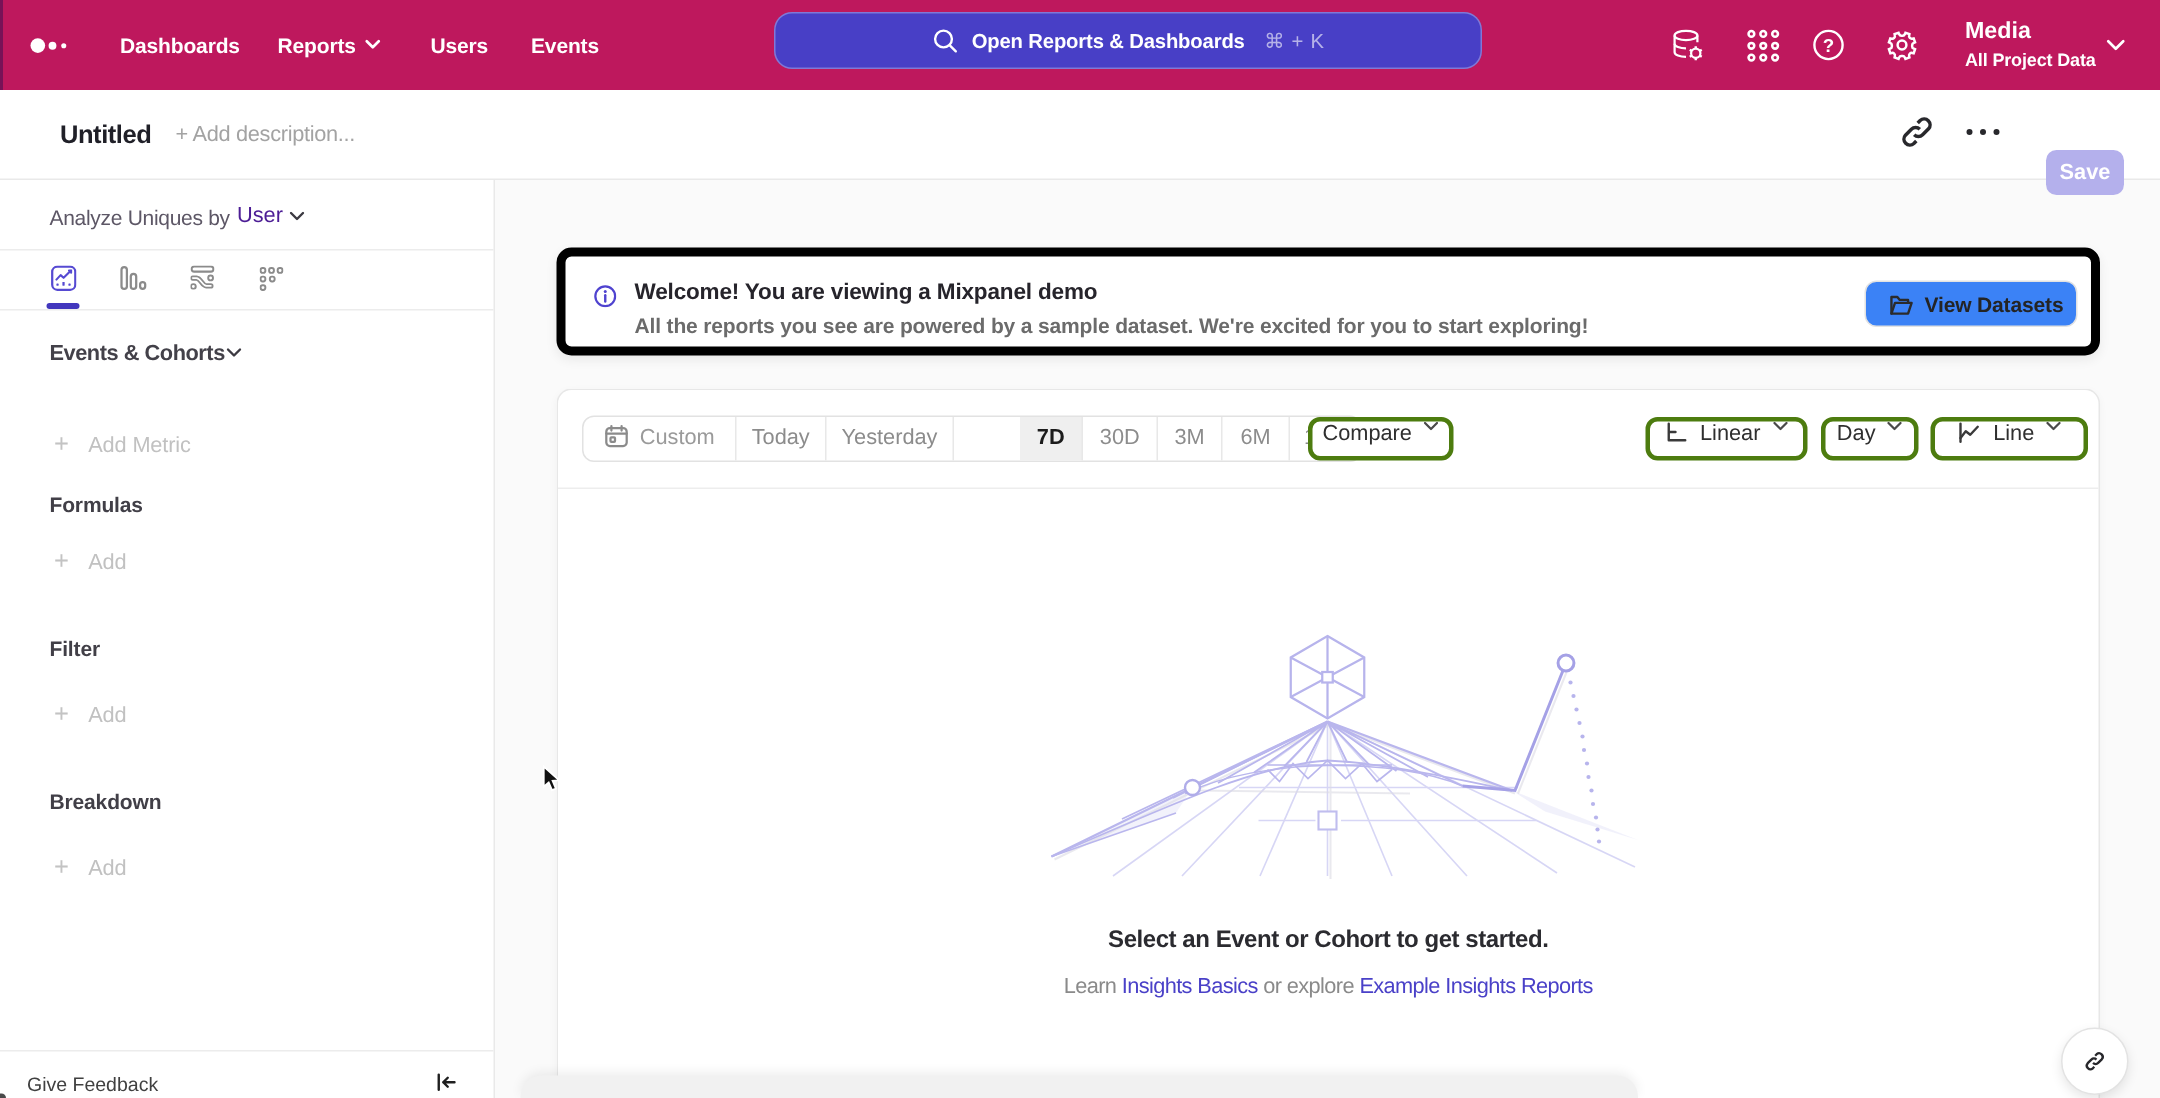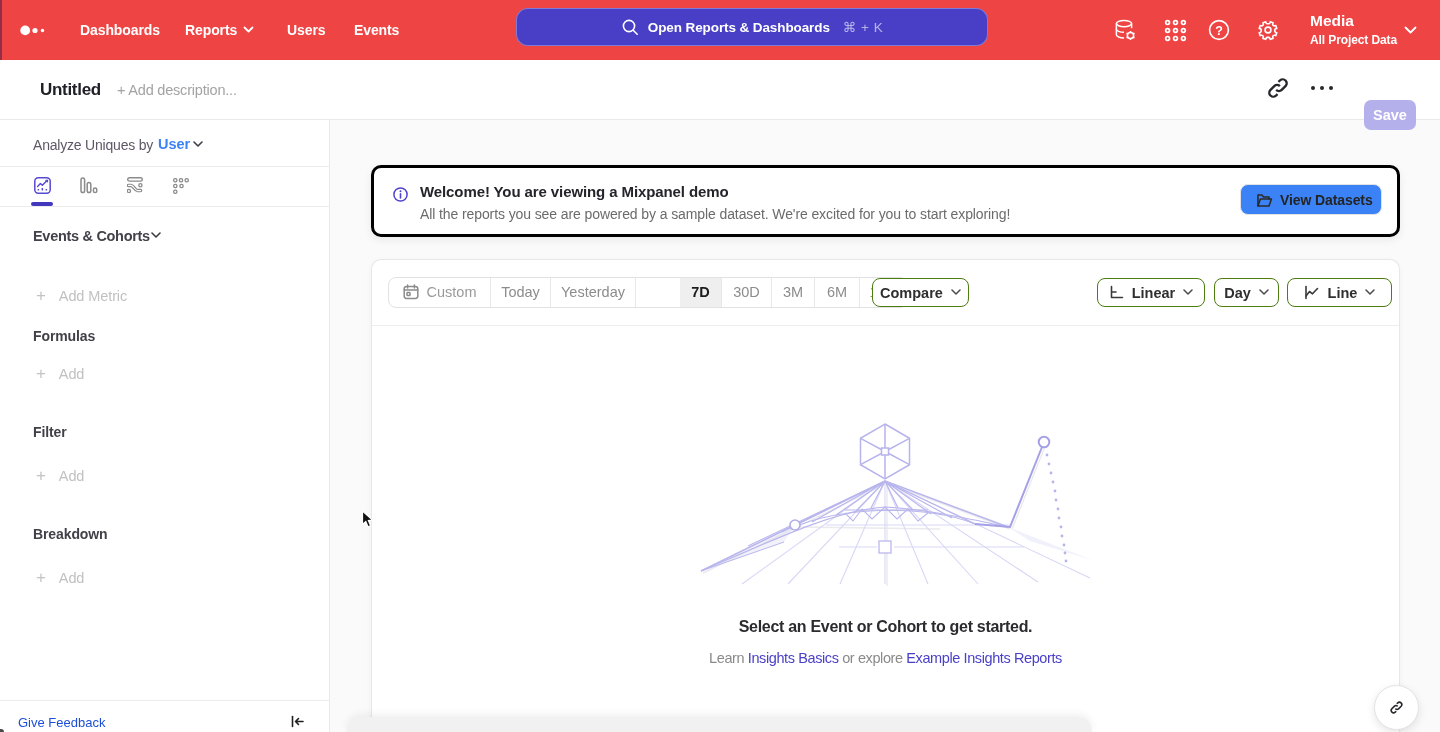--- a/index.html
+++ b/index.html
@@ -1,21 +1,21 @@
 <!DOCTYPE html>
 <html><head>
 <meta charset="utf-8">
 <style>
   * { margin:0; padding:0; box-sizing:border-box; }
   html,body { width:1440px; height:732px; overflow:hidden; font-family:"Liberation Sans", sans-serif; }
   body { position:relative; background:#fafafa; }
   .abs { position:absolute; }
 
   
-  #topbar { position:absolute; left:0; top:0; width:1440px; height:60px; background:#ef4444; }
+  #topbar { position:absolute; left:0; top:0; width:1440px; height:60px; background:#be185d; }
   .navitem { position:absolute; top:0; height:60px; line-height:60px; color:#fff; font-size:14px; font-weight:700; white-space:nowrap; letter-spacing:-0.1px; }
   #searchbar { position:absolute; left:516px; top:8px; width:472px; height:38px; background:#483fc6; border:1px solid rgba(255,255,255,0.30); border-radius:12px; display:flex; align-items:center; justify-content:center; }
   #searchbar .stxt { color:#fff; font-size:13.5px; font-weight:700; margin-left:8px; letter-spacing:-0.1px; }
   #searchbar .skey { color:rgba(255,255,255,0.60); font-size:13.5px; font-weight:400; margin-left:13px; letter-spacing:0.5px; }
 
   
   #subhead { position:absolute; left:0; top:60px; width:1440px; height:60px; background:#fff; border-bottom:1px solid #e9e9e9; }
   #untitled { position:absolute; left:40px; top:0; height:71px; line-height:60px; font-size:17px; font-weight:700; color:#202028; letter-spacing:-0.3px; }
   #adddesc { position:absolute; left:117px; top:0; height:60px; line-height:60px; font-size:14.5px; color:#a3a3a3; letter-spacing:-0.2px; }
   #savebtn { position:absolute; left:1364px; top:72px; width:52px; height:30px; border-radius:7px; background:#b4b0ec; color:#fff; font-size:14.5px; font-weight:700; text-align:center; line-height:30px;margin-top:28px; }
@@ -23,32 +23,32 @@
   
   #sidebar { position:absolute; left:0; top:120px; width:330px; height:612px; background:#fff; border-right:1px solid #e9e9e9; }
   .sdiv { position:absolute; left:0; width:329px; height:1px; background:#ececec; }
   .slabel { position:absolute; left:33px; font-size:14px; font-weight:700; color:#413f47; white-space:nowrap; letter-spacing:-0.1px; }
   .sadd { position:absolute; left:36px; color:#c1c1c1; font-size:14.5px; white-space:nowrap; letter-spacing:-0.1px; }
   .sadd .plus { font-size:17px; margin-right:13px; color:#c3c3c3; }
 
   
   #main { position:absolute; left:330px; top:120px; width:1110px; height:612px; background:#fafafa; }
 
-  #banner { position:absolute; left:371px; top:165px; width:1029px; height:72px; background:#fff; border:3px solid #000000; border-radius:10px; box-shadow:0 3px 8px rgba(0,0,0,0.07); }
+  #banner { position:absolute; left:371px; top:165px; width:1029px; height:72px; background:#fff; border:6px solid #000000; border-radius:10px; box-shadow:0 3px 8px rgba(0,0,0,0.07); }
   #banner .btitle { position:absolute; left:46px; top:15px; font-size:15px; font-weight:700; color:#26242b; letter-spacing:-0.1px; }
-  #banner .bsub { position:absolute; left:46px; top:38px; font-size:14px; color:#6b6b6b; letter-spacing:-0.1px; }
+  #banner .bsub { position:absolute; left:46px; top:38px; font-size:14px; color:#6b6b6b; letter-spacing:-0.1px;font-weight:bold; }
   #viewds { position:absolute; left:866px; top:16px; width:142px; height:31px; border:1px solid #e2e2e2; border-radius:8px; background:#3b82f6; }
   #viewds span { position:absolute; left:39px; top:7px; font-size:14px; font-weight:700; color:#242424; letter-spacing:-0.1px; }
 
   #card { position:absolute; left:371px; top:259px; width:1029px; height:473px; background:#fff; border:1px solid #e7e7e7; border-radius:10px 10px 0 0; border-bottom:none; box-shadow:0 2px 6px rgba(0,0,0,0.04); }
   #seg { position:absolute; left:16px; top:17px; height:31px; border:1px solid #e2e2e2; border-radius:8px; display:flex; background:#fff; }
   #seg .cell { height:29px; line-height:29px; text-align:center; font-size:14.5px; color:#8c8c8c; border-right:1px solid #e8e8e8; white-space:nowrap; }
   #seg .cell:last-child { border-right:none; }
   #seg .sel { background:#efefef; color:#1c1c1c; font-weight:700;margin-left:44px; }
-  .tbtn { position:absolute; top:18px; height:29px; border:1px solid #4d7c0f; border-radius:8px; background:#fff; display:flex; align-items:center; justify-content:center; font-size:14.5px; font-weight:700; color:#2f2f2f; white-space:nowrap; }
+  .tbtn { position:absolute; top:18px; height:29px; border:3px solid #4d7c0f; border-radius:8px; background:#fff; display:flex; justify-content:center; font-size:14.5px; font-weight:400; color:#2f2f2f; white-space:nowrap; }
   #toolbar-div { position:absolute; left:0; top:65px; width:1027px; height:1px; background:#ededed; }
 
   #emptyhead { position:absolute; left:0; top:358px; width:1027px; text-align:center; font-size:16px; font-weight:700; color:#2b2b30; letter-spacing:-0.3px; }
   #emptysub { position:absolute; left:0; top:390px; width:1027px; text-align:center; font-size:14.5px; color:#8a8a8a; letter-spacing:-0.4px; }
   #emptysub a { color:#4a41c8; text-decoration:none; }
 
   #bottombar { position:absolute; left:347px; top:717px; width:745px; height:15px; background:#f1f1f1; border-radius:14px 14px 0 0; box-shadow:0 -2px 8px rgba(0,0,0,0.07); }
   #circlebtn { position:absolute; left:1374px; top:685px; width:45px; height:45px; border-radius:50%; background:#fff; border:1px solid #e3e3e3; box-shadow:0 3px 8px rgba(0,0,0,0.10); }
 </style>
 </head>
@@ -126,21 +126,21 @@
 </svg>
 <svg class="abs" style="left:1310px;top:85px" width="26" height="6" viewBox="0 0 26 6">
   <circle cx="3" cy="3" r="2" fill="#28282c"></circle>
     <circle cx="12" cy="3" r="2" fill="#28282c"></circle>
     <circle cx="21" cy="3" r="2" fill="#28282c"></circle>
 </svg>
 <div id="savebtn">Save</div>
 
 <div id="sidebar"></div>
 <div class="abs" style="left:33px;top:137px;font-size:14px;color:#5d5766;letter-spacing:-0.2px">Analyze Uniques by</div>
-<div class="abs" style="left:158px;top:136px;font-size:14.5px;font-weight:700;color:#3b82f6">User</div>
+<div class="abs" style="left:158px;top:136px;font-size:14.5px;font-weight:400;color:#4c1d95">User</div>
 <svg class="abs" style="left:193px;top:141px" width="10" height="7" viewBox="0 0 10 7">
     <path d="M1 1 L5 5 L9 1" fill="none" stroke="#3c3a42" stroke-width="1.6" stroke-linecap="round" stroke-linejoin="round"></path>
   </svg>
 <div class="sdiv" style="top:166px"></div>
 <div class="sdiv" style="top:206px"></div>
 
 <svg class="abs" style="left:34px;top:177px" width="17" height="17" viewBox="0 0 17 17">
   <rect x="0.8" y="0.8" width="15.4" height="15.4" rx="3.4" fill="none" stroke="#564ad2" stroke-width="1.5"></rect>
   <path d="M3.6 9.4 L6.4 6.4 L8.4 8.2 L13 3.6" fill="none" stroke="#564ad2" stroke-width="1.4" stroke-linecap="round" stroke-linejoin="round"></path>
   <path d="M12 3.4 h1.4 v1.4" fill="none" stroke="#564ad2" stroke-width="1.4" stroke-linecap="round"></path>
@@ -179,21 +179,21 @@
 <div class="sadd" style="top:286px;font-size:14.5px"><span class="plus">+</span>Add Metric</div>
 
 <div class="slabel" style="top:328px">Formulas</div>
 <div class="sadd" style="top:364px"><span class="plus">+</span>Add</div>
 <div class="slabel" style="top:424px">Filter</div>
 <div class="sadd" style="top:466px"><span class="plus">+</span>Add</div>
 <div class="slabel" style="top:526px">Breakdown</div>
 <div class="sadd" style="top:568px"><span class="plus">+</span>Add</div>
 
 <div class="sdiv" style="top:700px"></div>
-<div class="abs" style="left:18px;top:715px;font-size:13px;color:#1d4ed8">Give Feedback</div>
+<div class="abs" style="left:18px;top:715px;font-size:13px;color:#404040">Give Feedback</div>
 <svg class="abs" style="left:291px;top:715px" width="13" height="13" viewBox="0 0 13 13" fill="none" stroke="#1f1f1f" stroke-width="1.6" stroke-linecap="round" stroke-linejoin="round">
   <path d="M1.5 1.5 V11.5"></path>
   <path d="M12 6.5 H4.5 M7.5 3.5 L4.5 6.5 L7.5 9.5"></path>
 </svg>
 
 <div id="banner">
   <svg class="abs" style="left:19px;top:19px" width="15" height="15" viewBox="0 0 15 15">
     <circle cx="7.5" cy="7.5" r="6.6" fill="none" stroke="#4f43cf" stroke-width="1.5"></circle>
     <circle cx="7.5" cy="4.3" r="1" fill="#4f43cf"></circle>
     <path d="M7.5 6.8 V11" stroke="#4f43cf" stroke-width="1.6" stroke-linecap="round"></path>

